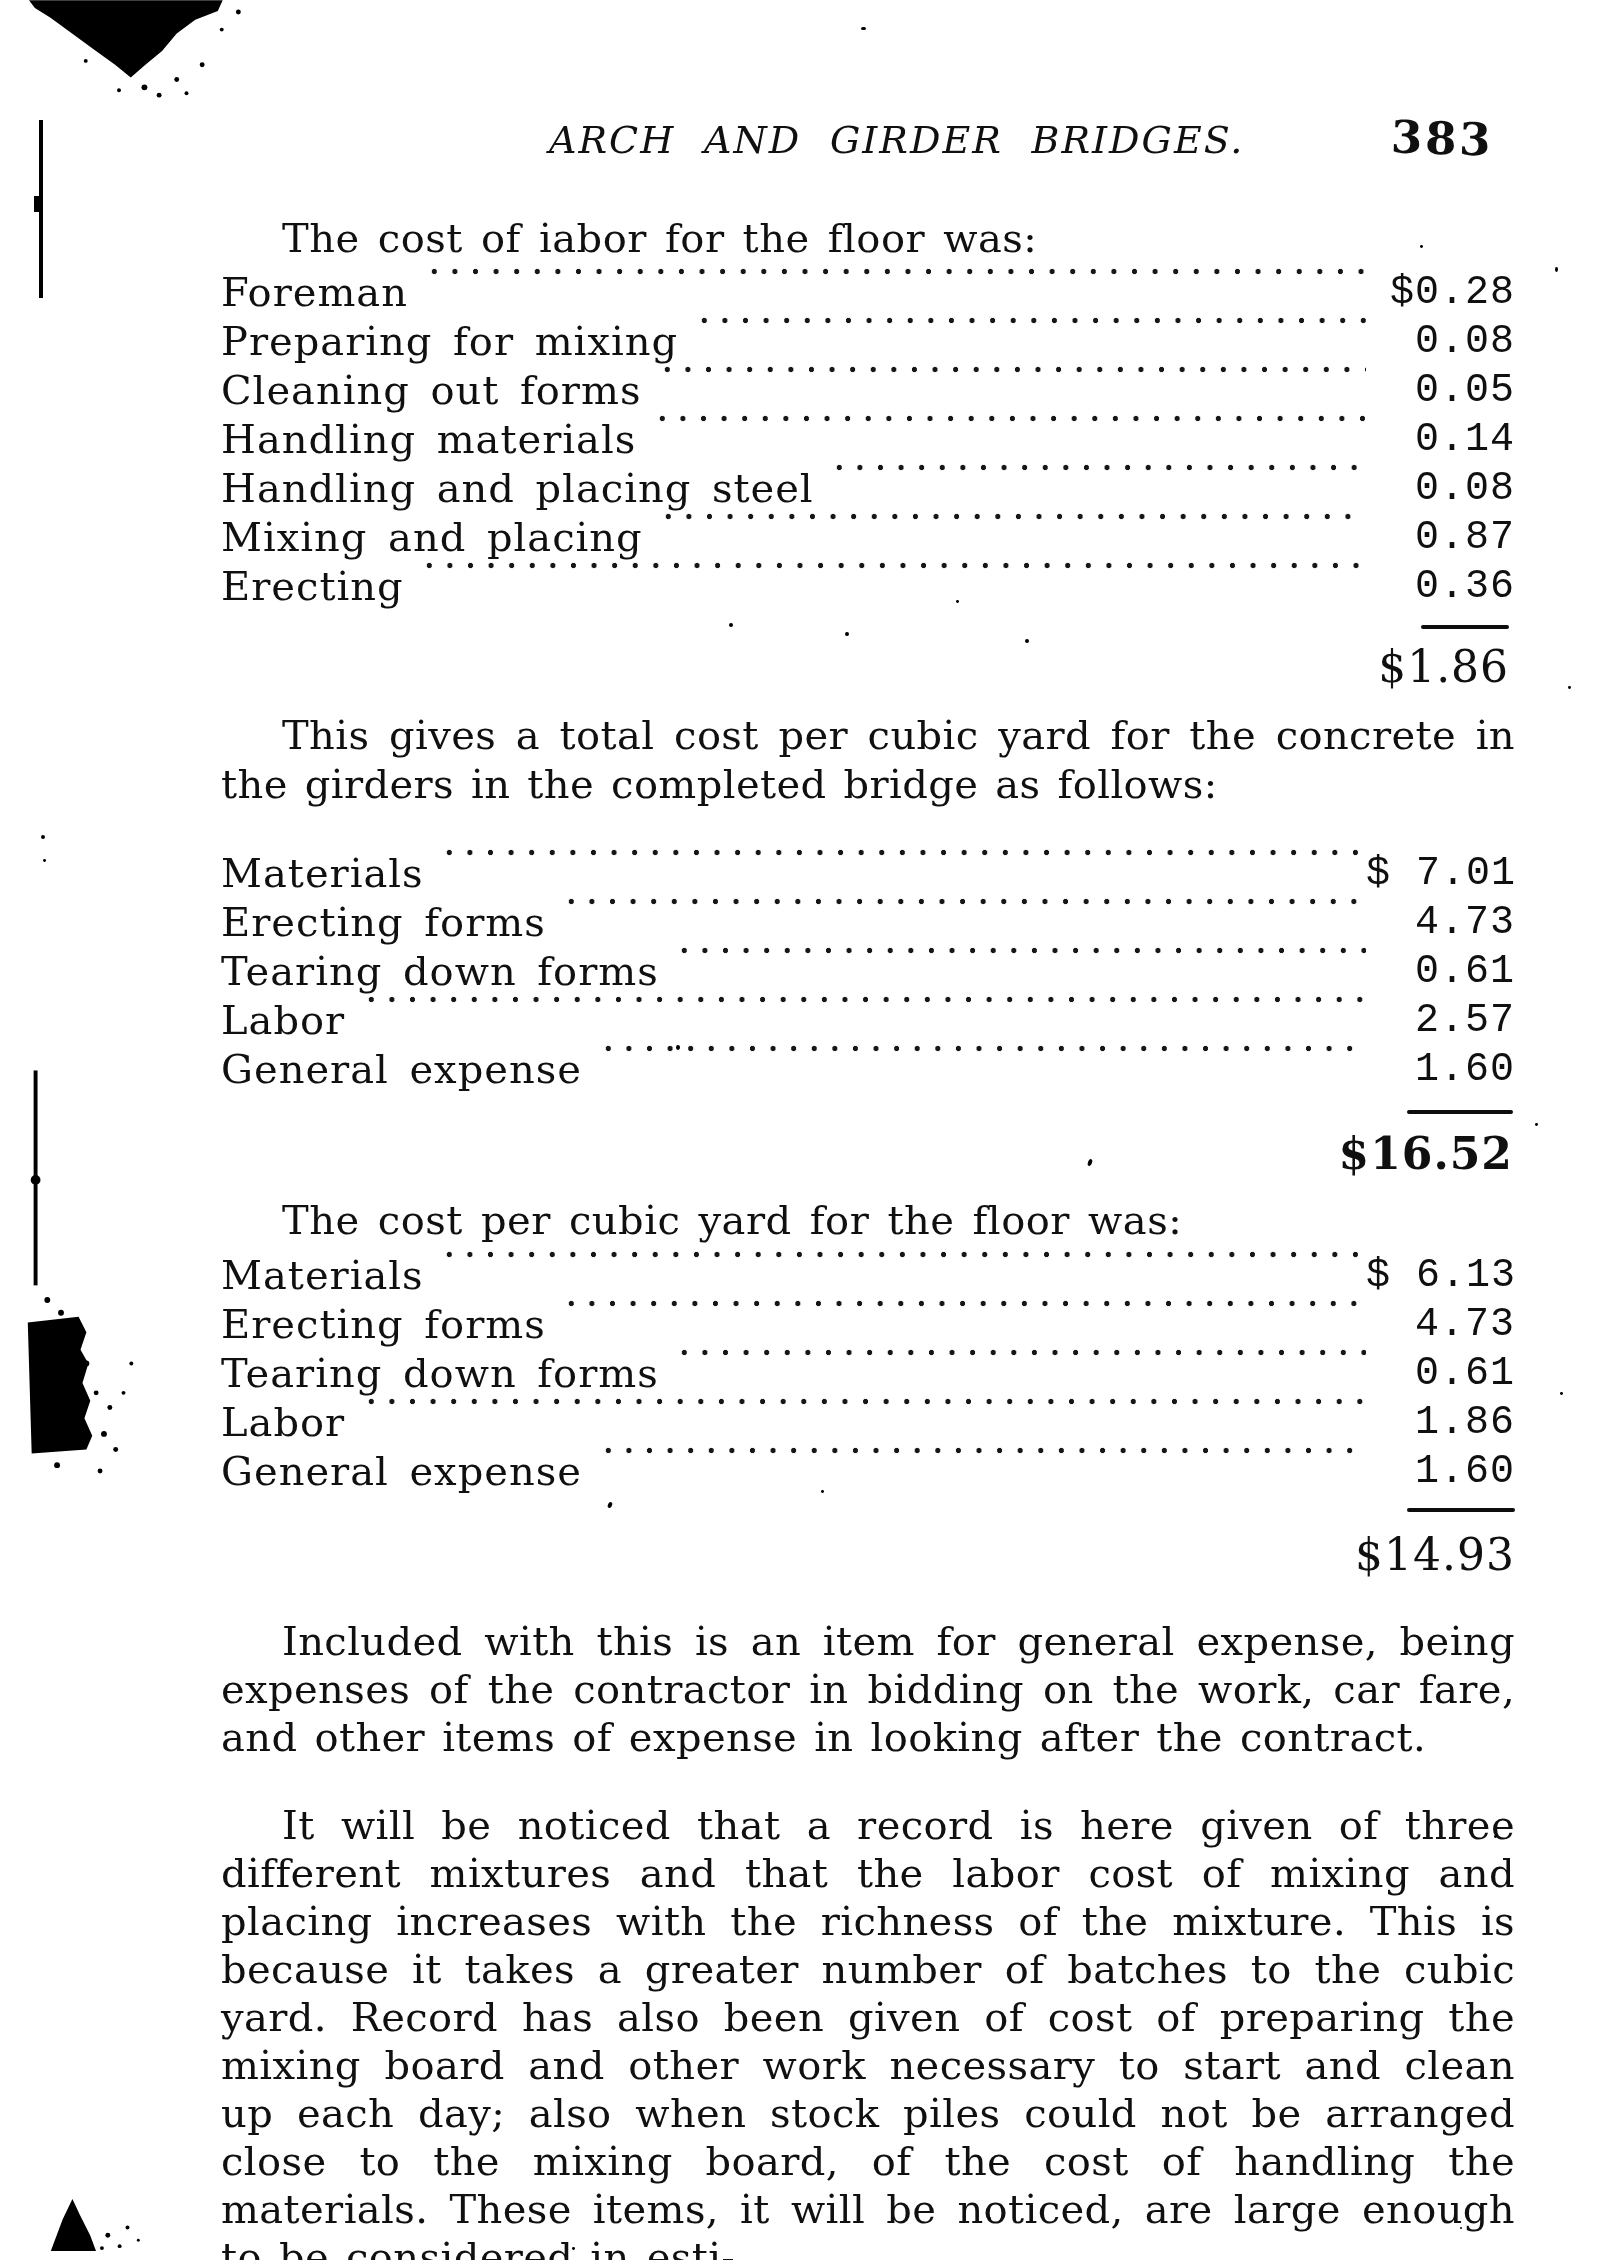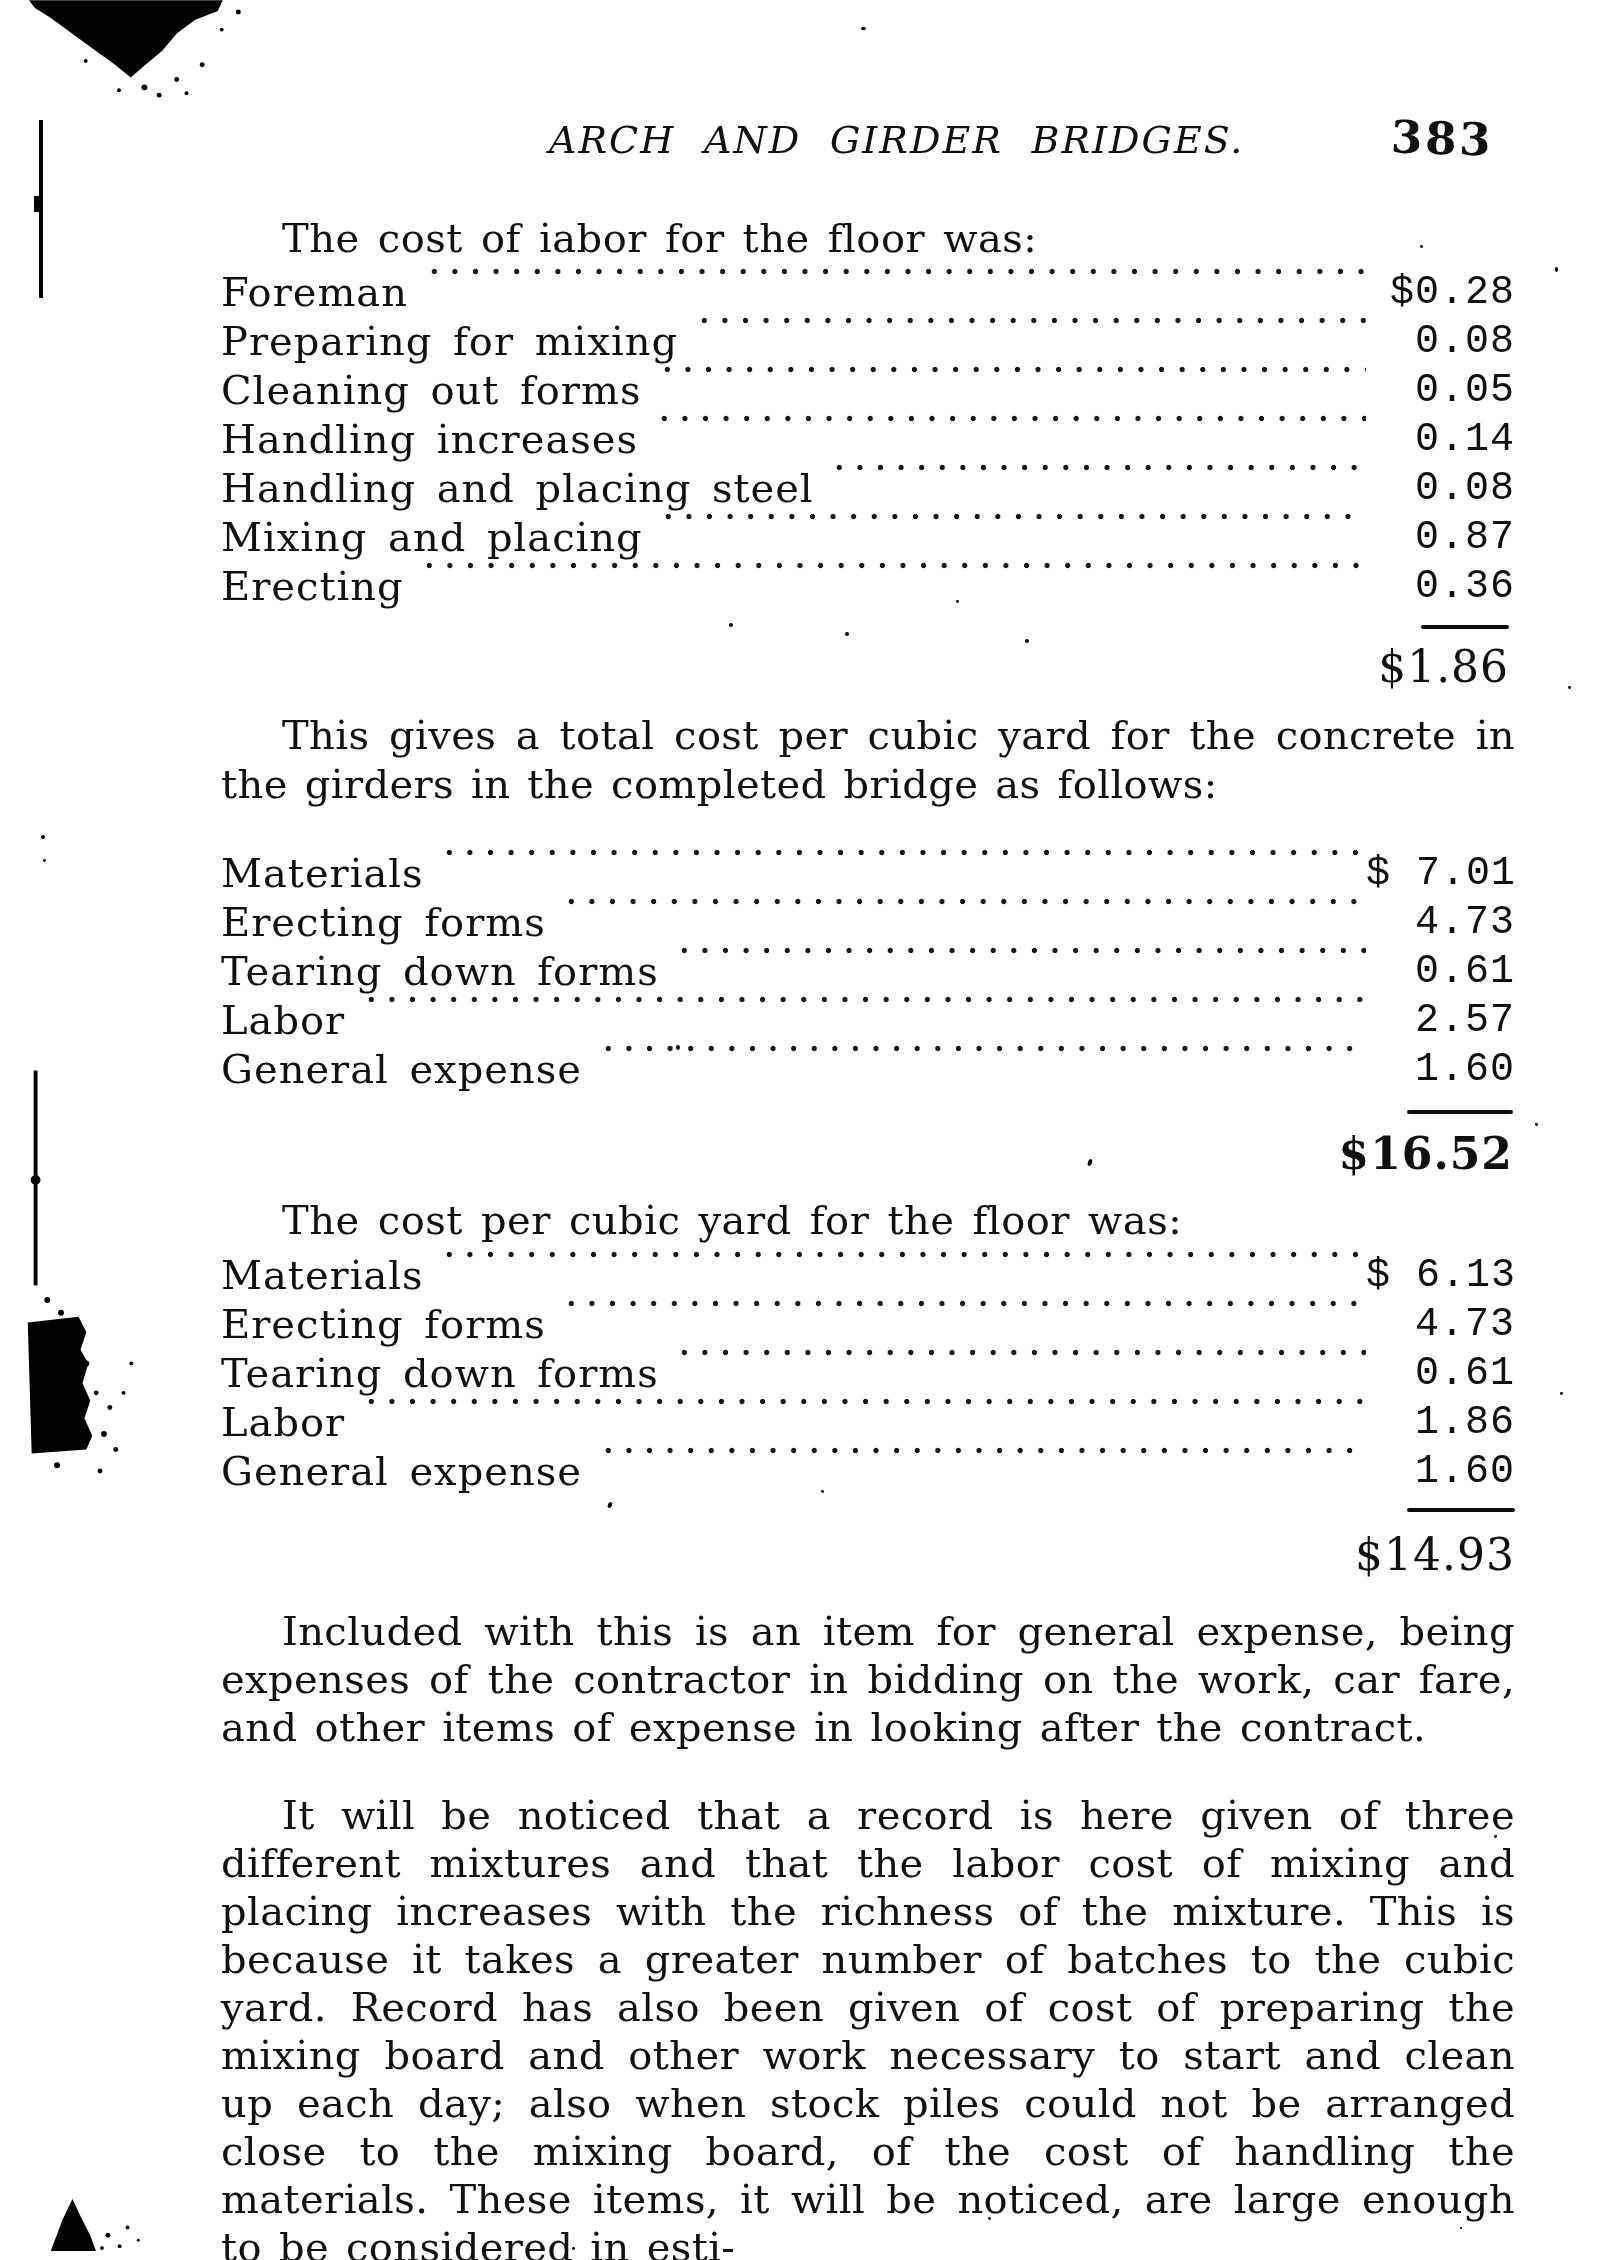--- a/index.html
+++ b/index.html
@@ -50,21 +50,21 @@
     text-align:right;font-size:44px;line-height:51px;letter-spacing:1px;
   }
   .total-1{margin-top:11.8px;padding-right:5.9px;}
   .total-2{margin-top:13.7px;padding-right:2px;font-weight:bold;}
   .total-3{margin-top:17.6px;padding-right:0;}
   .para{
     margin-top:19.6px;text-align:justify;text-indent:61px;
     letter-spacing:0.4px;word-spacing:3.9px;line-height:48px;
   }
   .para-girders{margin-top:19.6px;line-height:49px;}
-  .para-included{margin-top:27px;}
+  .para-included{margin-top:37px;}
   .para-noticed{margin-top:23.5px;}
   
   .ink{position:absolute;}
   .ink-line{position:absolute;width:3.9px;background:#000;}
   .speck{position:absolute;background:#000;border-radius:50%;}
 </style>
 </head>
 <body>
 
 <div class="page">
@@ -104,21 +104,21 @@
         <span class="lbl">Preparing for mixing</span>
         <span class="leader"></span>
         <span class="val">0.08</span>
       </div>
       <div class="row">
         <span class="lbl">Cleaning out forms</span>
         <span class="leader"></span>
         <span class="val">0.05</span>
       </div>
       <div class="row">
-        <span class="lbl">Handling increases</span>
+        <span class="lbl">Handling materials</span>
         <span class="leader"></span>
         <span class="val">0.14</span>
       </div>
       <div class="row">
         <span class="lbl">Handling and placing steel</span>
         <span class="leader"></span>
         <span class="val">0.08</span>
       </div>
       <div class="row">
         <span class="lbl">Mixing and placing</span>

